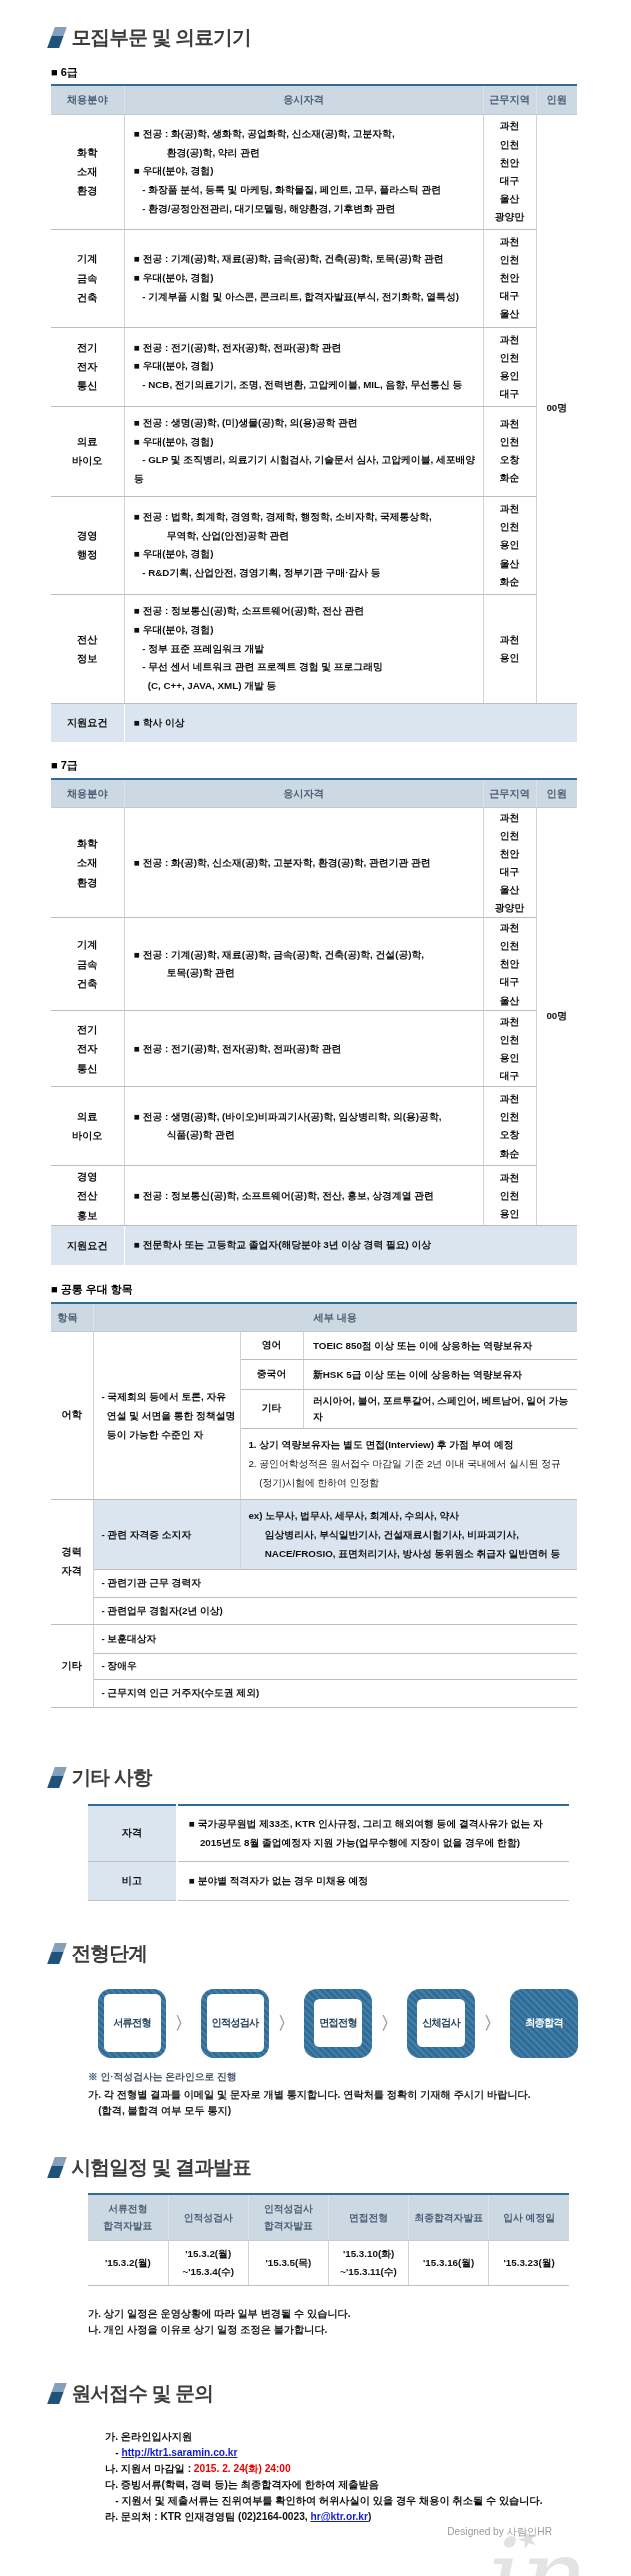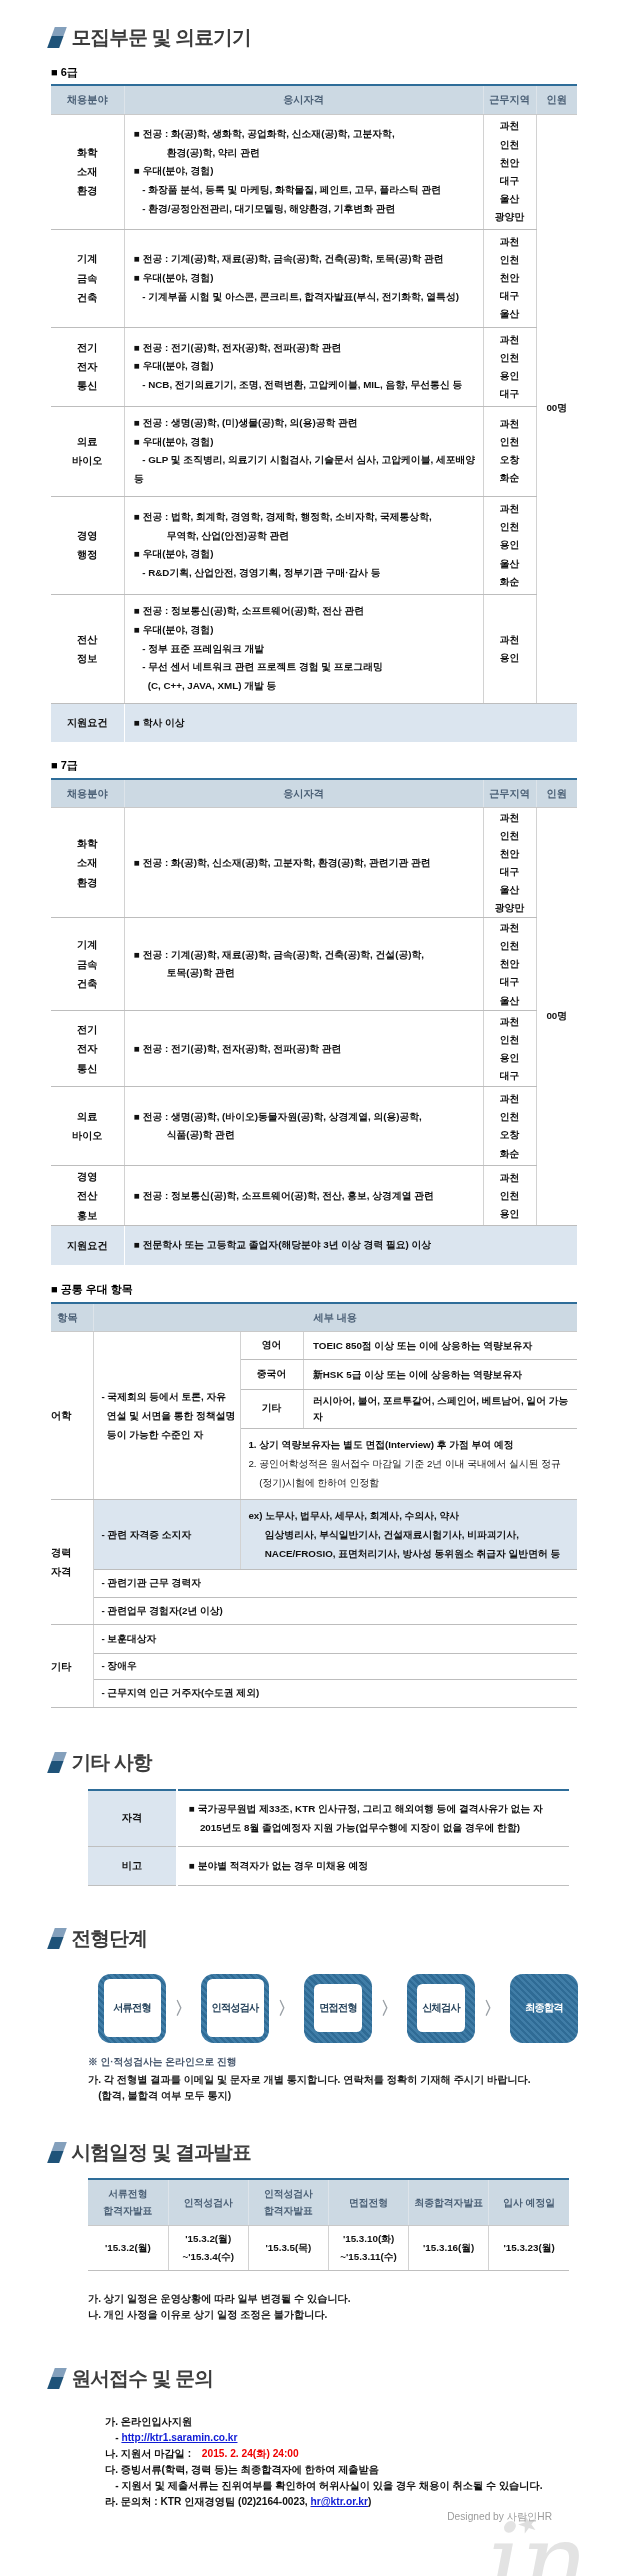--- a/index.html
+++ b/index.html
@@ -26,21 +26,21 @@
     color:#111; font-weight:700; }
   .cell-field { text-align:center; white-space:pre-line; line-height:1.9; font-size:10.2px; }
   .cell-qual  { white-space:pre-wrap; line-height:1.92; padding:7px 3.2px 7px 9.5px; }
   .cell-region{ text-align:center; white-space:pre-line; line-height:1.85; }
   .cell-count { text-align:center; }
   .req-row td { background:#dbe5ef; border-right:0.8px solid #fff; border-bottom:none; height:39px; }
   .req-row .req-label { text-align:center; font-size:10.2px; }
   .req-row .req-value { padding-left:9.5px; }
 
   
-  .c-item { white-space:pre-line; font-size:10.2px; line-height:1.9; }
+  .c-item { text-align:center; white-space:pre-line; font-size:10.2px; line-height:1.9;font-family:Liberation Mono, monospace; }
   .c-desc { white-space:pre-wrap; line-height:1.95; padding:6.3px 3.2px 6.3px 7.9px; }
   .c-sublabel { text-align:center; font-size:9.8px; }
   .c-subtext { padding:3.2px 3.2px 3.2px 9.5px; line-height:1.6; }
   .c-notes { padding:6.3px 3.2px 6.3px 7.9px; line-height:1.95; }
   .c-notes .n2 { font-weight:400; white-space:pre-wrap; }
   .c-span { padding-left:7.9px; }
   .hl { background:#dbe5ef; }
   .c-extext { white-space:pre-wrap; line-height:1.95; padding:6.3px 3.2px 6.3px 7.9px; }
 
   
@@ -70,21 +70,21 @@
     border-bottom:0.8px solid #c9c9c9; }
   .stable td { height:45px; text-align:center; vertical-align:middle; white-space:pre-line; line-height:1.8;
     font-weight:700; color:#111; border-right:0.8px solid #d2d2d2; border-bottom:0.8px solid #bfbfbf; }
   .stable th:last-child, .stable td:last-child { border-right:none; }
   .sched-notes { margin-left:37px; font-size:10.2px; font-weight:700; color:#1c1c1c; line-height:1.5; }
 
   
   .apply-lines { margin-left:54px; font-size:10.2px; font-weight:700; color:#111; line-height:1.58; }
   .apply-lines .sub { padding-left:10.2px; }
   .link { color:#0f1bd6; text-decoration:underline; cursor:pointer; }
-  .red { color:#ee0000;margin-left:8px; }
+  .red { color:#ee0000; }
 
   
   .wm-in { position:absolute; right:43px; top:3115; font-family:"DejaVu Serif", serif; font-style:italic;
     color:#e3e3e3; font-size:104px; line-height:1; }
   .wm-star { position:absolute; right:93px; top:3132; color:#dedede; font-size:23.6px; transform:rotate(-18deg); }
   .credit { position:absolute; right:79px; top:3224; color:#9b9b9b; font-size:10.2px; }
 
   .mt18 { margin-top:14px; } .mt6 { margin-top:4.7px; }
 </style>
 </head>
@@ -249,21 +249,21 @@
 통신</td>
           <td class="cell-qual">■ 전공 : 전기(공)학, 전자(공)학, 전파(공)학 관련</td>
           <td class="cell-region">과천
 인천
 용인
 대구</td>
         </tr>
         <tr style="height:79px">
           <td class="cell-field">의료
 바이오</td>
-          <td class="cell-qual">■ 전공 : 생명(공)학, (바이오)동물자원(공)학, 상경계열, 의(용)공학,
+          <td class="cell-qual">■ 전공 : 생명(공)학, (바이오)비파괴기사(공)학, 임상병리학, 의(용)공학,
             식품(공)학 관련</td>
           <td class="cell-region">과천
 인천
 오창
 화순</td>
         </tr>
         <tr style="height:60px">
           <td class="cell-field">경영
 전산
 홍보</td>
@@ -338,21 +338,21 @@
         </tr>
         <tr style="height:26px">
           <td class="c-span no-r" colspan="3">- 장애우</td>
         </tr>
         <tr style="height:27.6px">
           <td class="c-span no-r" colspan="3">- 근무지역 인근 거주자(수도권 제외)</td>
         </tr>
       </tbody>
     </table>
 
-    <h2 class="sec-title" style="margin-top:41px">
+    <h2 class="sec-title" style="margin-top:56px">
       <span class="slash-icon"></span>
       <span class="t">기타 사항</span>
     </h2>
 
     <table class="mtable" style="margin-top:12.6px">
       <colgroup>
           <col style="width:89px">
           <col style="width:392px">
         </colgroup>
       <tbody>

